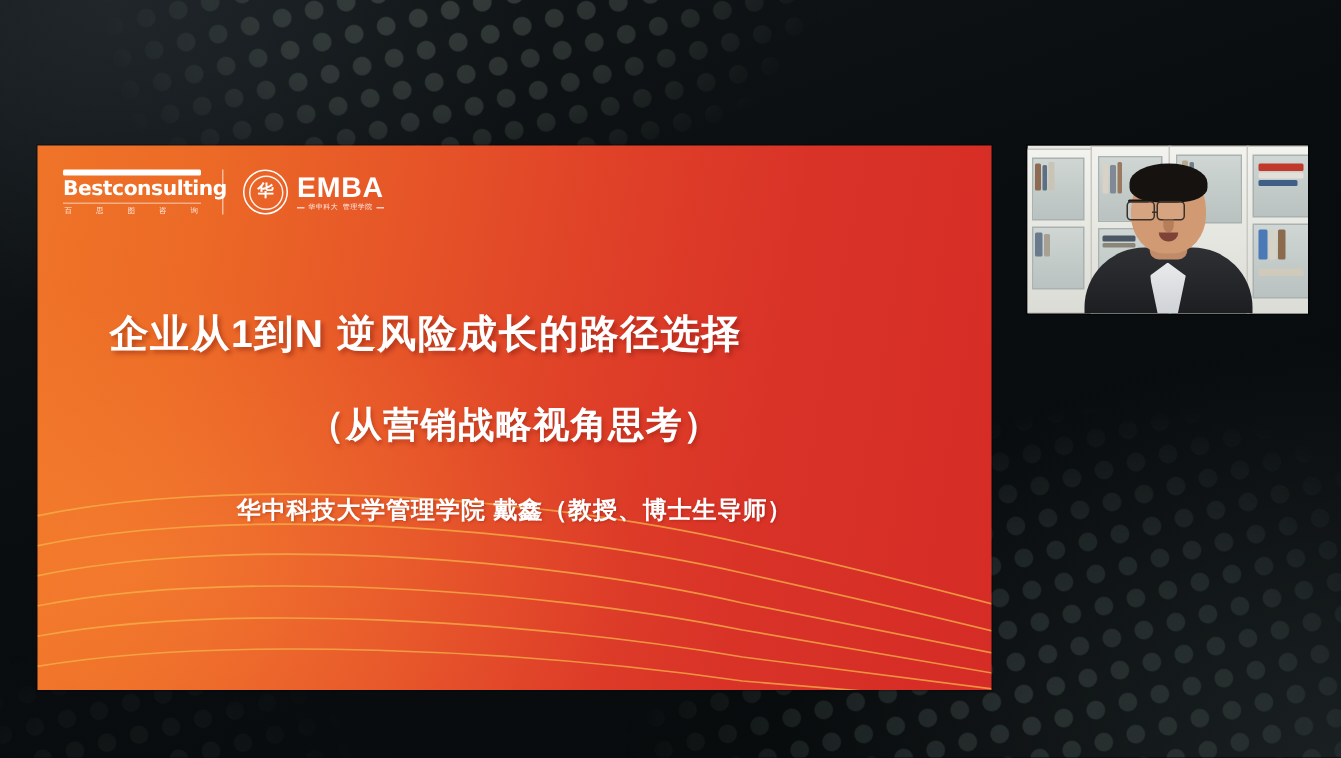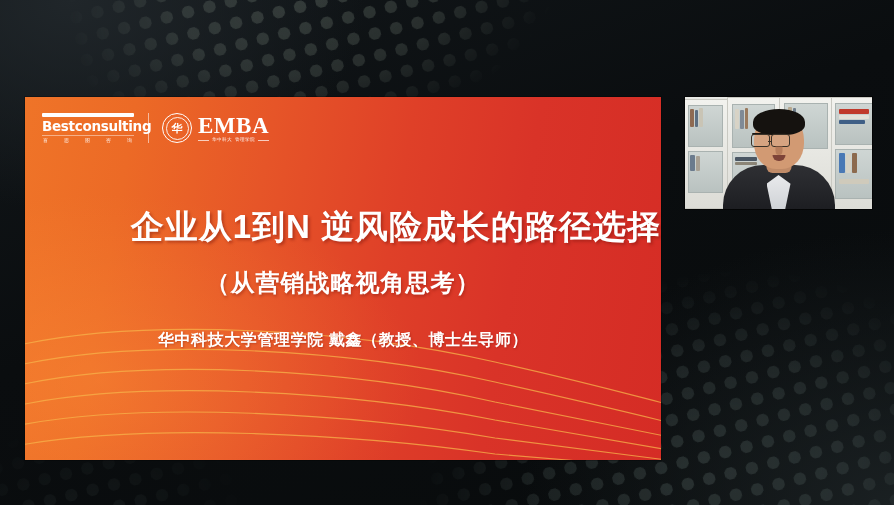--- a/index.html
+++ b/index.html
@@ -101,22 +101,22 @@
   #emba-seal::after{
     content:"";position:absolute;inset:2.5px;border-radius:50%;
     border:1px solid rgba(255,255,255,.9);
   }
   #emba-seal .glyph{
     font-size:11px;color:#fff;font-weight:700;line-height:1;z-index:1;
     transform:translateY(-0.5px);
   }
   #emba-word{line-height:1;}
   #emba-word .main{
-    font-family:Liberation Serif, serif;
-    font-weight:700;font-size:23px;color:#fff;letter-spacing:0.5px;
+    font-family:Liberation Sans, sans-serif;
+    font-weight:700;font-size:19px;color:#fff;letter-spacing:0.5px;
   }
   #emba-word .cn{
     display:flex;align-items:center;gap:3px;
     font-size:4.6px;color:rgba(255,255,255,.92);letter-spacing:.4px;
     margin-top:1px;
   }
   #emba-word .cn .rule{flex:1;height:1px;background:rgba(255,255,255,.7);}
   #slide-headline{
     margin-left:20px;display:flex;align-items:baseline;
     white-space:nowrap;
@@ -124,23 +124,24 @@
   #slide-headline .quoted{
     font-weight:900;font-size:25px;color:#fff;letter-spacing:0px;
     font-style:italic;
   }
   #slide-headline .tail{
     font-weight:700;font-size:19px;color:#fff;margin-left:5px;letter-spacing:1px;
   }
 
   
   #slide-title{
-    position:absolute;left:0;top:108px;width:100%;text-align:right;
-    font-weight:700;font-size:33px;color:#fff;letter-spacing:1px;
+    position:absolute;left:0;top:108px;width:100%;text-align:left;
+    font-weight:700;font-size:26px;color:#fff;letter-spacing:1px;
     text-shadow:2px 2px 3px rgba(120,20,10,.45);
+    padding-left:48px;
   }
   #slide-subtitle{
     position:absolute;left:0;top:170px;width:100%;text-align:center;
     font-weight:700;font-size:24px;color:#fff;letter-spacing:1px;
     text-shadow:1px 2px 3px rgba(120,20,10,.4);
   }
   #slide-presenter{
     position:absolute;left:0;top:233px;width:100%;text-align:center;
     font-weight:700;font-size:16px;color:#fff;letter-spacing:.6px;
     text-shadow:1px 1px 2px rgba(120,20,10,.35);

